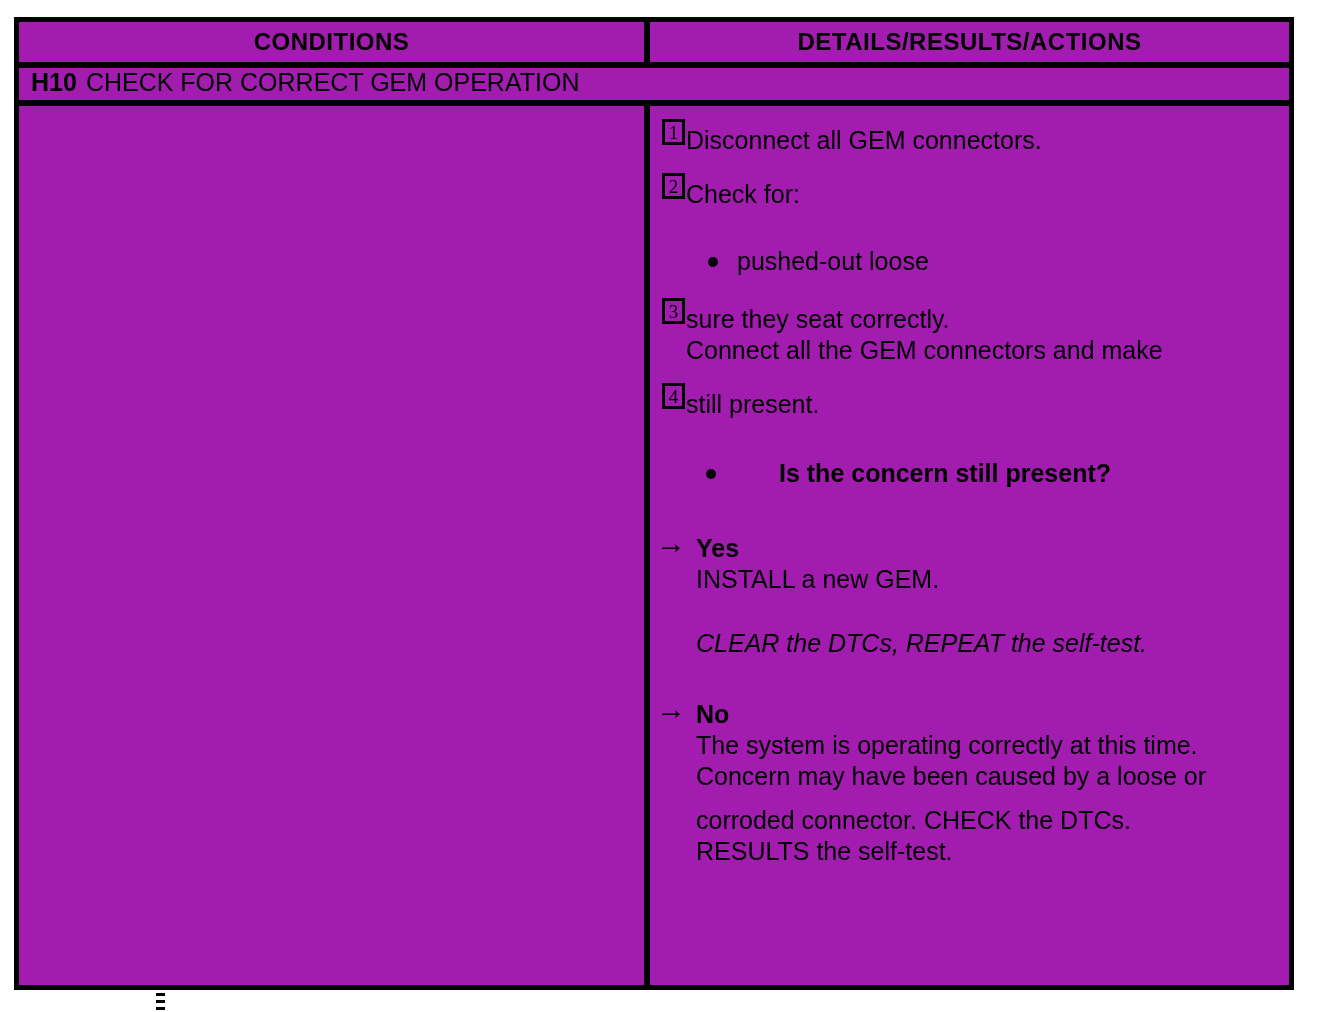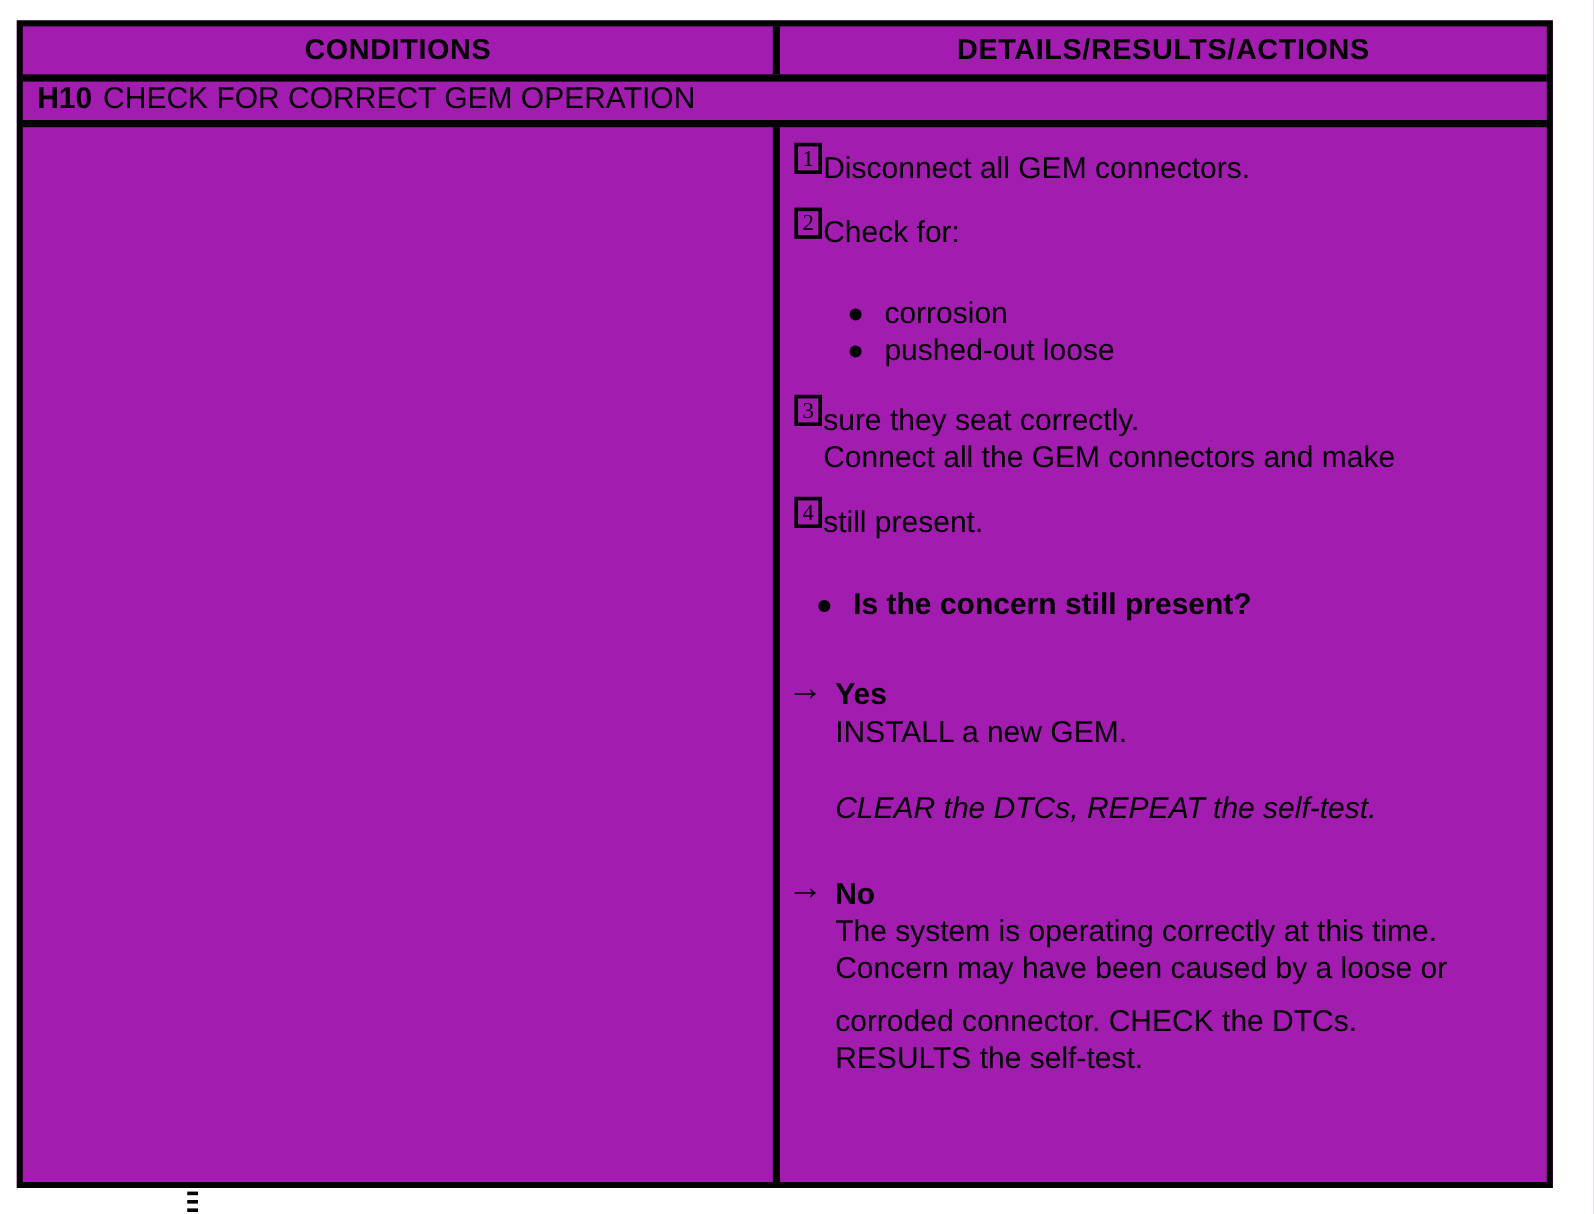--- a/index.html
+++ b/index.html
@@ -95,21 +95,21 @@
   .bullet-row { display: flex; align-items: flex-start; }
   .dot {
     flex: none;
     width: 10px;
     height: 10px;
     border-radius: 50%;
     background: #000;
     margin-top: 11px;
     margin-right: 19px;
   }
-  .question-row { margin-top: 38px; padding-left: 32px; }
+  .question-row { margin-top: 38px; padding-left: 56px; gap: 44px; }
   .question-row .q-text { font-weight: bold; }
 
   
   .result { display: flex; padding-left: 6px; }
   .result-yes { margin-top: 44px; }
   .result-no { margin-top: 40px; }
   .arrow {
     flex: none;
     width: 40px;
     font-size: 30px;
@@ -158,24 +158,20 @@
       </div>
 
       <div class="step step-2">
         <span class="step-num">2</span>
         <div class="step-text">
           <div>Check for:</div>
         </div>
       </div>
 
       <div class="bullet-list">
-        <div class="bullet-row">
-          <span class="dot"></span>
-          <span>corrosion</span>
-        </div>
         <div class="bullet-row">
           <span class="dot"></span>
           <span>pushed-out loose</span>
         </div>
       </div>
 
       <div class="step step-3">
         <span class="step-num">3</span>
         <div class="step-text">
           <div>sure they seat correctly.</div>

